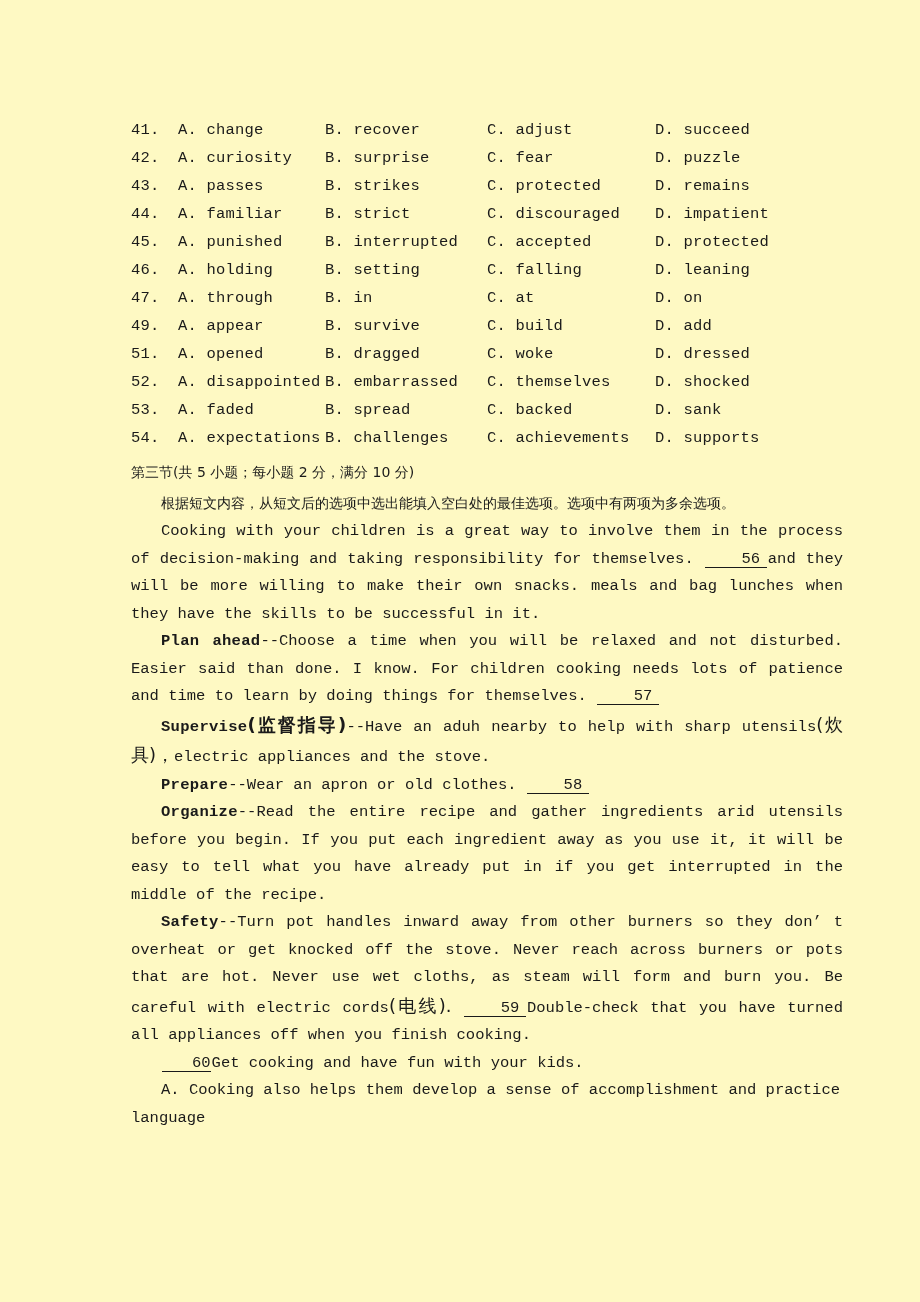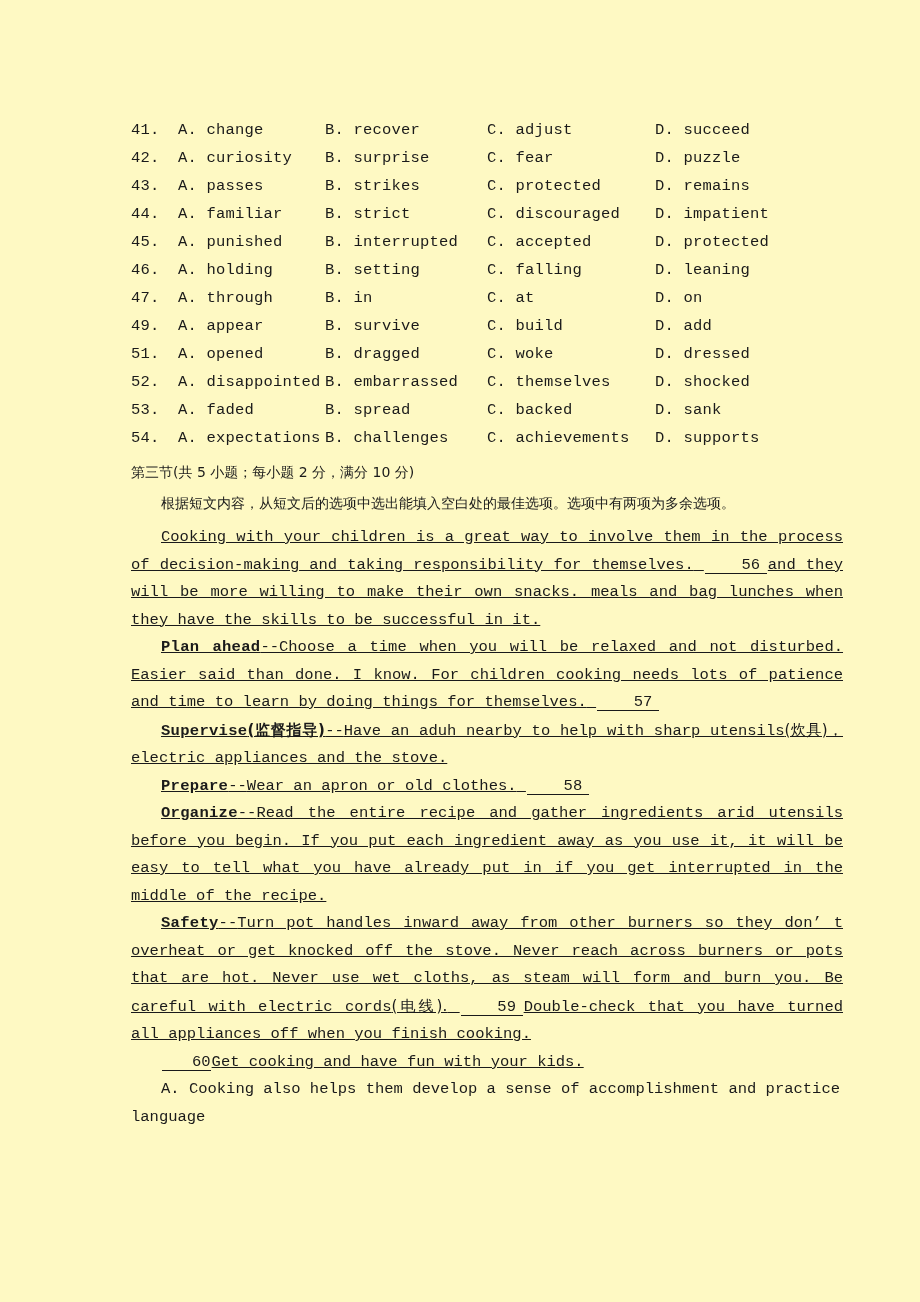--- a/index.html
+++ b/index.html
@@ -64,41 +64,40 @@
   .cn-para {
     margin-top: 2px;
     text-indent: 30px;
     text-align: justify;
     text-justify: inter-character;
     width: 700px;
   }
 
   
   .passage {
-    margin-top: 6px;
+    margin-top: 0;
     font-size: 15.5px;
     line-height: 27.5px;
-    text-decoration: underline;
   }
   .para {
     text-indent: 30px;
     text-align: justify;
     width: 712px;
     margin: 0;
     padding: 0;
   }
   .para + .para { margin-top: 0px; }
 
   .lead {
     font-weight: bold;
     letter-spacing: 0.3px;
   }
   .cjk-inline {
     font-family: "DejaVu Sans", "Liberation Sans", sans-serif;
-    font-size: 15px;
+    font-size: 18px;
   }
   .blank {
     display: inline-block;
     border-bottom: 1.2px solid #1a1a1a;
     text-align: center;
     min-width: 62px;
     line-height: 1.05;
     margin: 0 1px;
     vertical-align: baseline;
   }

